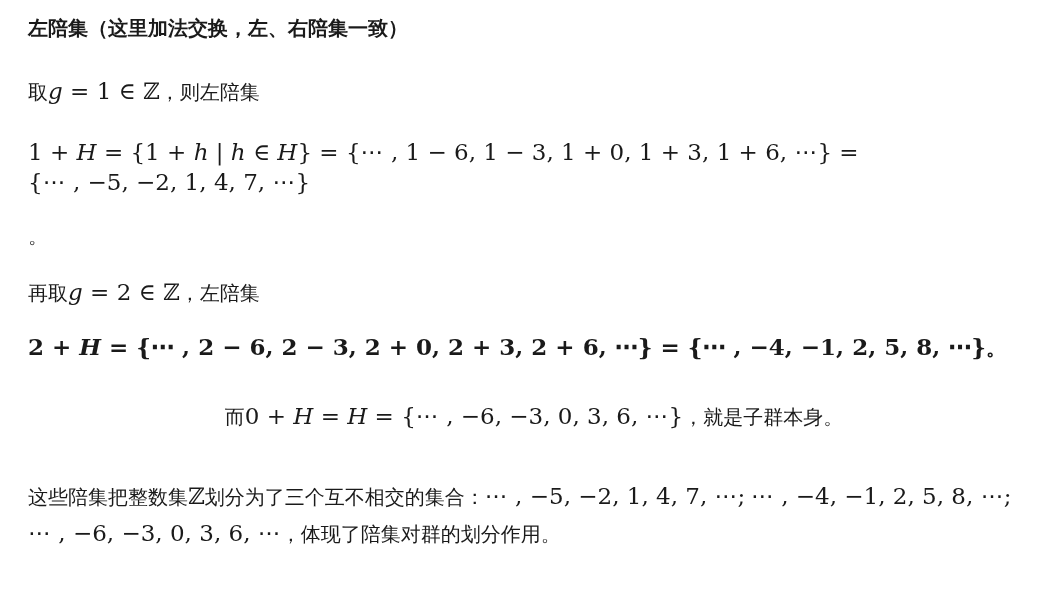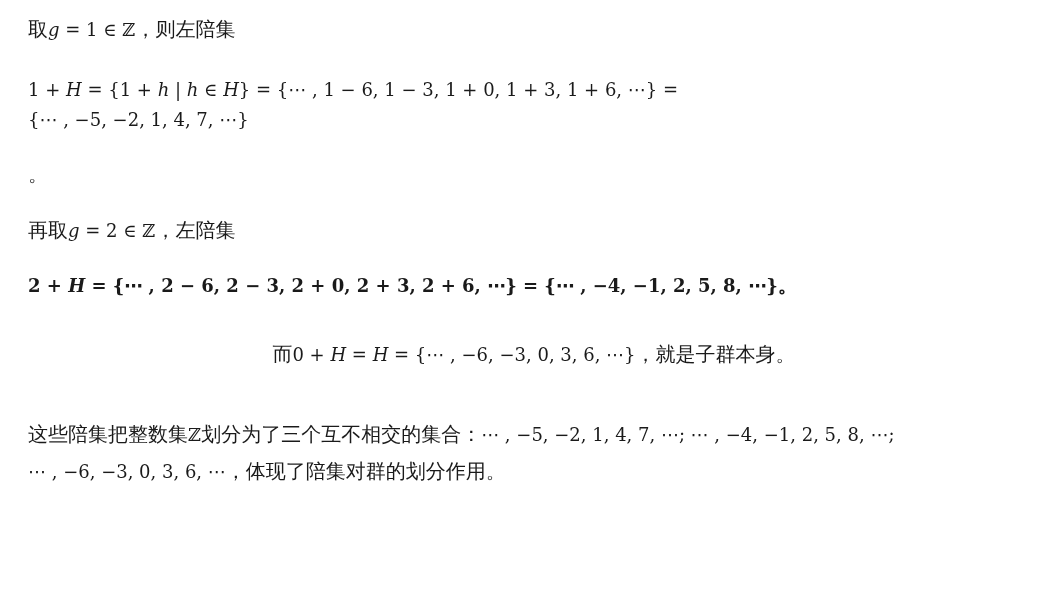--- a/index.html
+++ b/index.html
@@ -17,21 +17,21 @@
   p { margin: 0; }
   .heading {
     font-weight: bold;
     font-size: 20px;
     line-height: 28px;
     margin-bottom: 34px;
   }
   .para { line-height: 30px; }
   .math {
     font-family: "DejaVu Serif", "Liberation Serif", "DejaVu Sans", serif;
-    font-size: 18px;
+    font-size: 23px;
     white-space: nowrap;
   }
   .math i { font-style: italic; }
   .math-block {
     font-family: "DejaVu Serif", "Liberation Serif", "DejaVu Sans", serif;
     font-size: 21px;
     line-height: 30px;
   }
   .mb-intro1   { margin-bottom: 30px; }
   .mb-coset1   { margin-bottom: 24px; }
@@ -39,20 +39,21 @@
   .mb-intro2   { margin-bottom: 24px; }
   .mb-coset2   { margin-bottom: 38px; font-weight: bold; }
   .mb-coset0   { margin-bottom: 46px; text-align: center; }
   .p-partition { line-height: 36px; }
 </style>
 </head>
 <body>
 
 <div>
 
+  <p class="heading">左陪集（这里加法交换，左、右陪集一致）</p>
 
   <p class="para mb-intro1"><span>取</span><span class="math"><i>g</i> = 1 ∈ ℤ</span><span>，则左陪集</span></p>
 
   <div class="math-block mb-coset1">
     <div class="math">1 + <i>H</i> = {1 + <i>h</i> | <i>h</i> ∈ <i>H</i>} = {⋯ , 1 − 6, 1 − 3, 1 + 0, 1 + 3, 1 + 6, ⋯} =</div>
     <div class="math">{⋯ , −5, −2, 1, 4, 7, ⋯}</div>
   </div>
 
   <p class="para mb-period">。</p>
 

